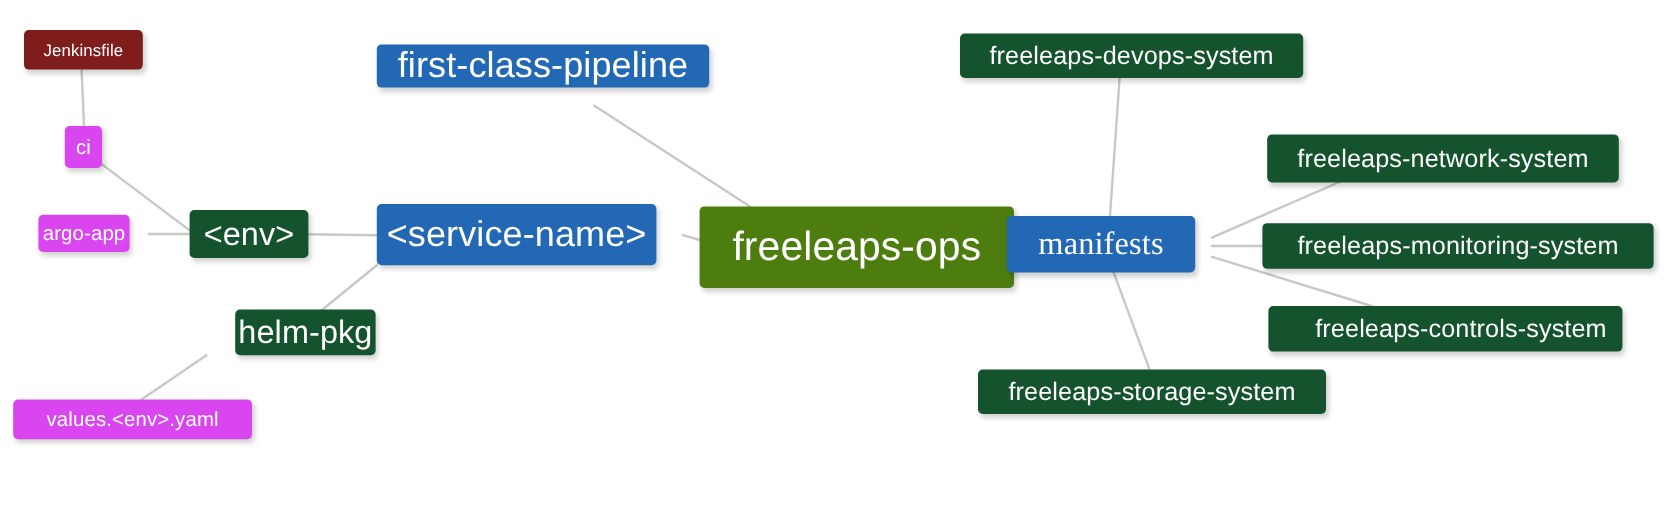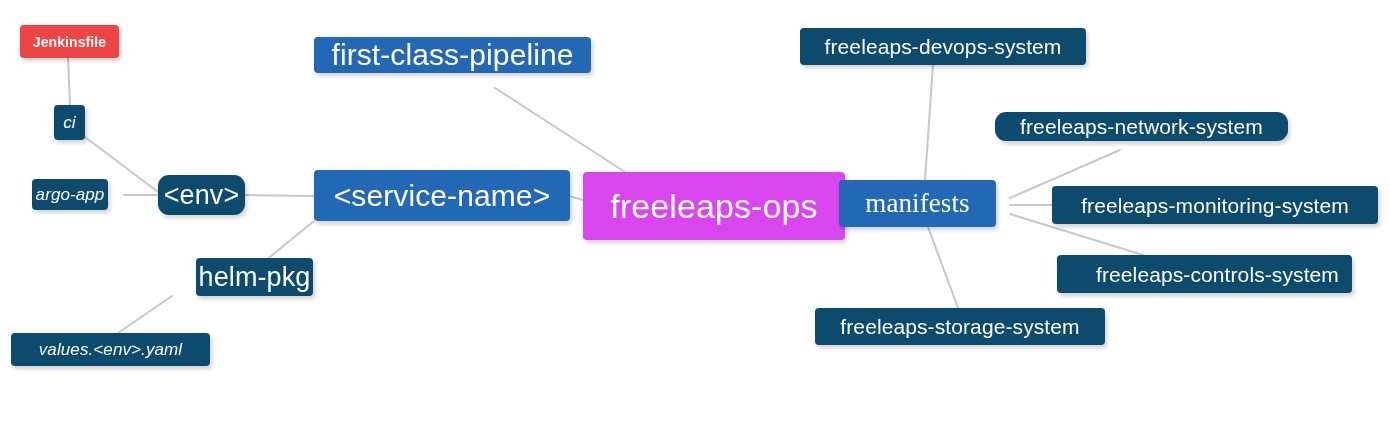--- a/index.html
+++ b/index.html
@@ -41,25 +41,25 @@
     letter-spacing: 0.1px;
     box-shadow: 2px 3px 4px rgba(0,0,0,0.18);
     line-height: 1;
     padding: 0 10px;
   }
   .node-label {
     display: block;
     white-space: nowrap;
   }
   
-  .c-root   { background: #d946ef; }
+  .c-root   { background: #4d7c0f; }
   .c-blue   { background: #2368b4; }
-  .c-green  { background: #0c4a6e; }
-  .c-red    { background: #0c4a6e; font-style: italic; }
-  .c-orange { background: #ef4444; font-weight: bold; }
+  .c-green  { background: #14532d; }
+  .c-red    { background: #d946ef; }
+  .c-orange { background: #7f1d1d; }
 
   
   .s-root { font-size: 34px; }
   .s-xl   { font-size: 30px; }
   .s-lg   { font-size: 27px; }
   .s-md   { font-size: 21px; }
   .s-sm   { font-size: 17px; }
   .s-xs   { font-size: 14px; }
 </style>
 </head>
@@ -85,45 +85,45 @@
   <div id="node-layer">
       <div class="node c-orange s-xs" style="left: 20px; top: 25px; width: 99px; height: 33px;">
         <span class="node-label">Jenkinsfile</span>
       </div>
       <div class="node c-red s-sm" style="left: 54px; top: 105px; width: 31px; height: 35px;">
         <span class="node-label">ci</span>
       </div>
       <div class="node c-red s-sm" style="left: 32px; top: 179px; width: 76px; height: 31px;">
         <span class="node-label">argo-app</span>
       </div>
-      <div class="node c-green s-lg" style="left: 158px; top: 175px; width: 87px; height: 40px; border-radius: 11px;">
+      <div class="node c-green s-lg" style="left: 158px; top: 175px; width: 99px; height: 40px;">
         <span class="node-label">&lt;env&gt;</span>
       </div>
       <div class="node c-green s-lg" style="left: 148px; top: 258px; width: 117px; height: 38px; margin-left: 48px;">
         <span class="node-label">helm-pkg</span>
       </div>
       <div class="node c-red s-sm" style="left: 11px; top: 333px; width: 199px; height: 33px;">
         <span class="node-label">values.&lt;env&gt;.yaml</span>
       </div>
       <div class="node c-blue s-xl" style="left: 314px; top: 37px; width: 277px; height: 36px;">
         <span class="node-label">first-class-pipeline</span>
       </div>
-      <div class="node c-blue s-xl" style="left: 314px; top: 170px; width: 256px; height: 51px;">
+      <div class="node c-blue s-xl" style="left: 314px; top: 170px; width: 233px; height: 51px;">
         <span class="node-label">&lt;service-name&gt;</span>
       </div>
       <div class="node c-root s-root" style="left: 583px; top: 172px; width: 262px; height: 68px;">
         <span class="node-label">freeleaps-ops</span>
       </div>
       <div class="node c-blue s-lg" style="left: 839px; top: 180px; width: 157px; height: 47px; font-family: Liberation Serif, serif;">
         <span class="node-label">manifests</span>
       </div>
       <div class="node c-green s-md" style="left: 800px; top: 28px; width: 286px; height: 37px;">
         <span class="node-label">freeleaps-devops-system</span>
       </div>
-      <div class="node c-green s-md" style="left: 995px; top: 112px; width: 293px; height: 29px; border-radius: 11px;">
+      <div class="node c-green s-md" style="left: 1056px; top: 112px; width: 293px; height: 40px;">
         <span class="node-label">freeleaps-network-system</span>
       </div>
       <div class="node c-green s-md" style="left: 1052px; top: 186px; width: 326px; height: 38px;">
         <span class="node-label">freeleaps-monitoring-system</span>
       </div>
       <div class="node c-green s-md" style="left: 1057px; top: 255px; width: 295px; height: 38px; padding-left: 36px;">
         <span class="node-label">freeleaps-controls-system</span>
       </div>
       <div class="node c-green s-md" style="left: 815px; top: 308px; width: 290px; height: 37px;">
         <span class="node-label">freeleaps-storage-system</span>

